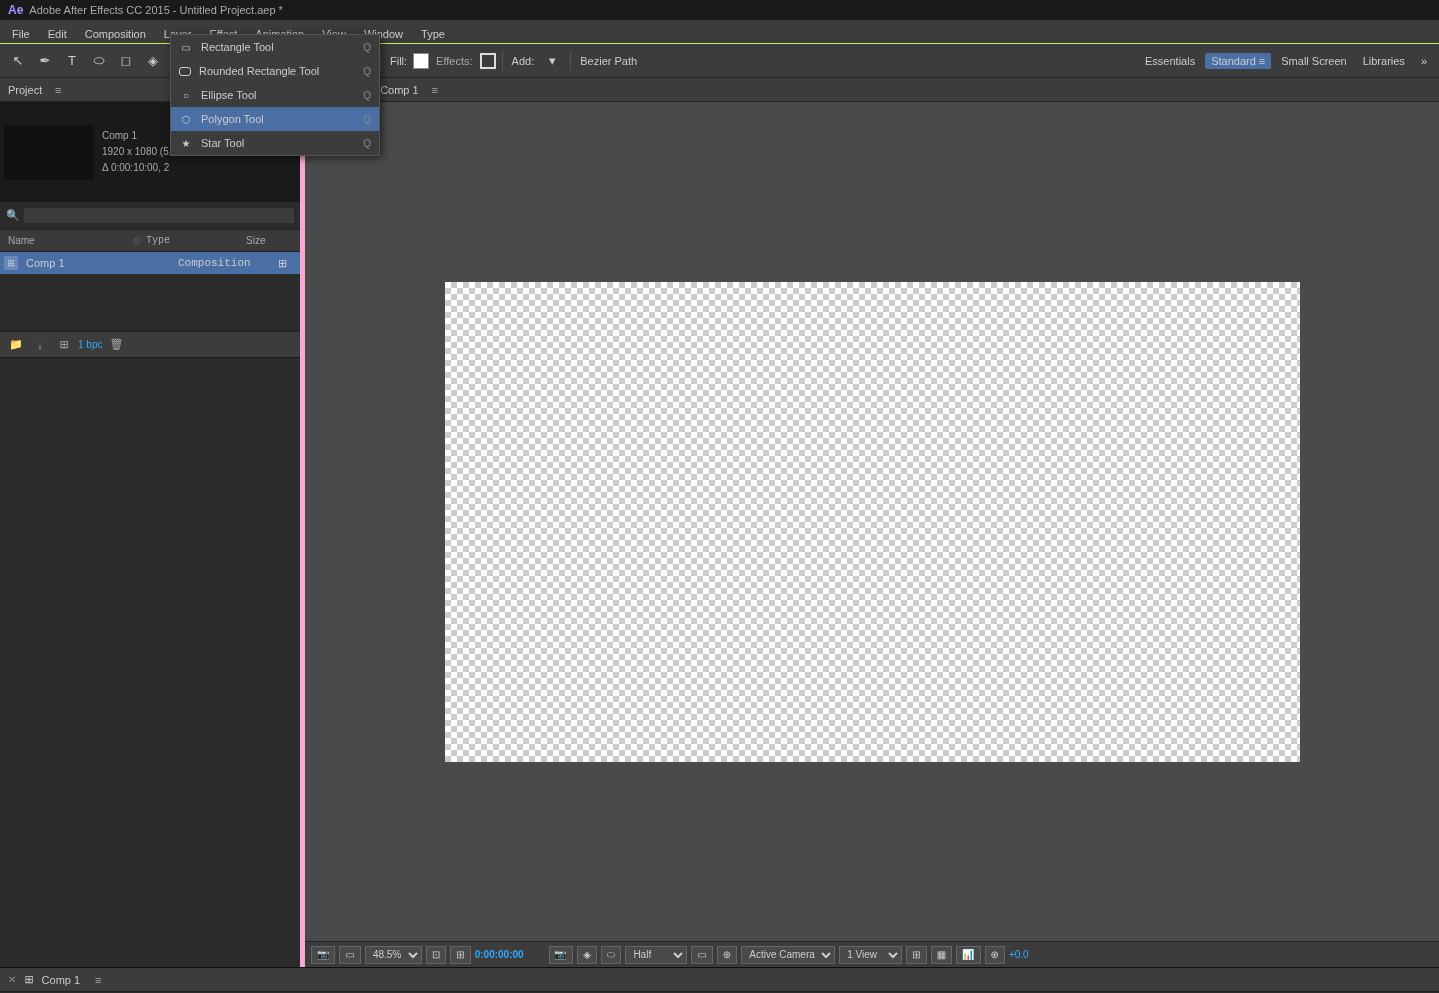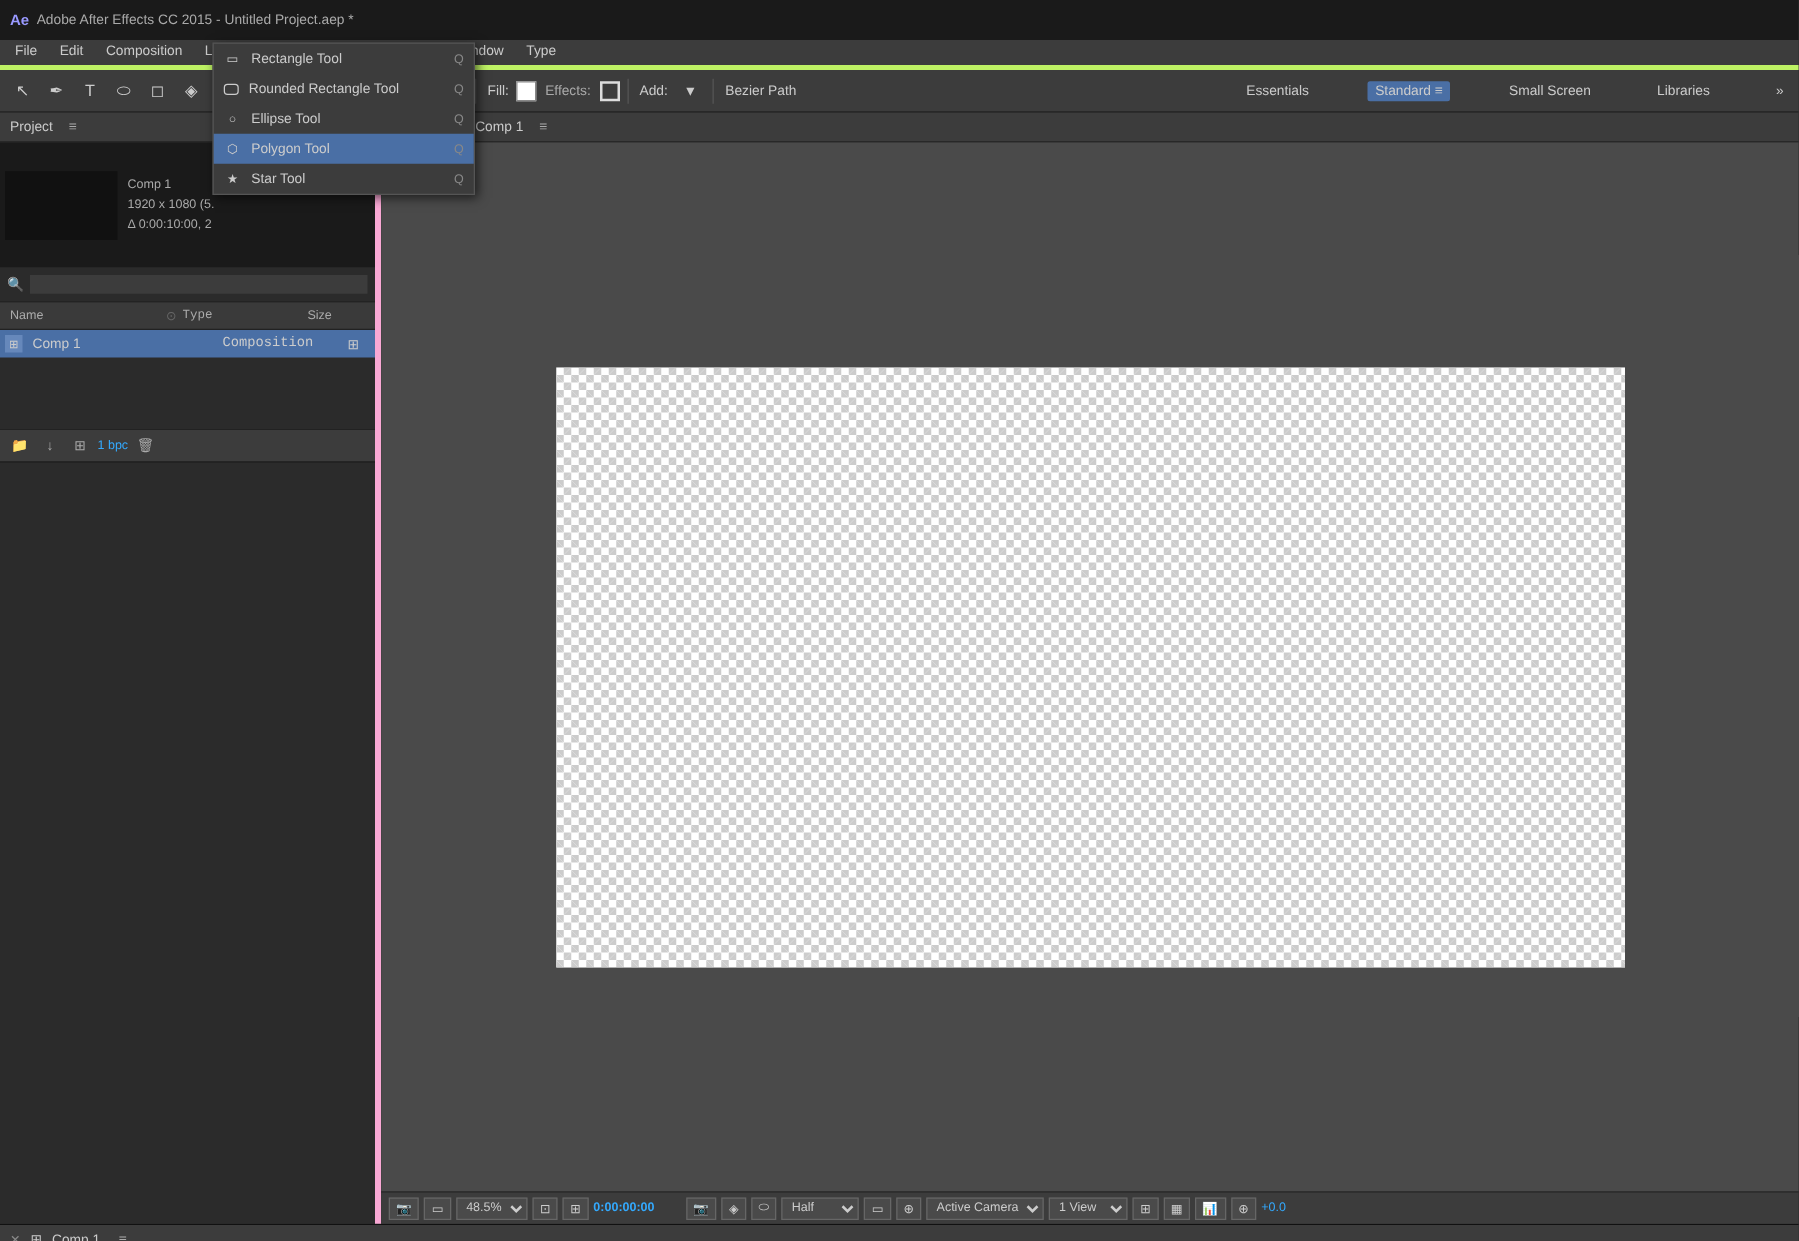--- a/index.html
+++ b/index.html
@@ -10,43 +10,43 @@
       font-size: 11px;
       width: 1439px;
       height: 993px;
       overflow: hidden;
       user-select: none;
     }
 
     
     #title-bar {
       background: #1a1a1a;
-      height: 32px;
+      height: 20px;
       display: flex;
       align-items: center;
       padding: 0 8px;
       gap: 6px;
       color: #aaa;
       font-size: 11px;
     }
     #title-bar .ae-logo {
       color: #9999ff;
       font-weight: bold;
       font-size: 12px;
     }
 
     
     #menu-bar {
       background: #3c3c3c;
       height: 24px;
       display: flex;
-      align-items: flex-start;
+      align-items: flex-end;
       padding: 0 4px;
       gap: 2px;
-      border-bottom: 4px solid #bef264;
+      border-bottom: 1px solid #bef264;
     }
     .menu-item {
       padding: 3px 8px;
       color: #cccccc;
       font-size: 11px;
       cursor: pointer;
     }
 
     
     #toolbar {
@@ -294,21 +294,20 @@
       height: 18px;
       cursor: pointer;
     }
     .ws-btn {
       background: transparent;
       border: none;
       color: #ccc;
       font-size: 11px;
       cursor: pointer;
       padding: 2px 6px;
-      margin-left: 37px;
     }
     .ws-btn.active {
       background: #4a6fa5;
       border-radius: 2px;
     }
 
     
     #timeline-area {
       height: 290px;
       display: flex;

